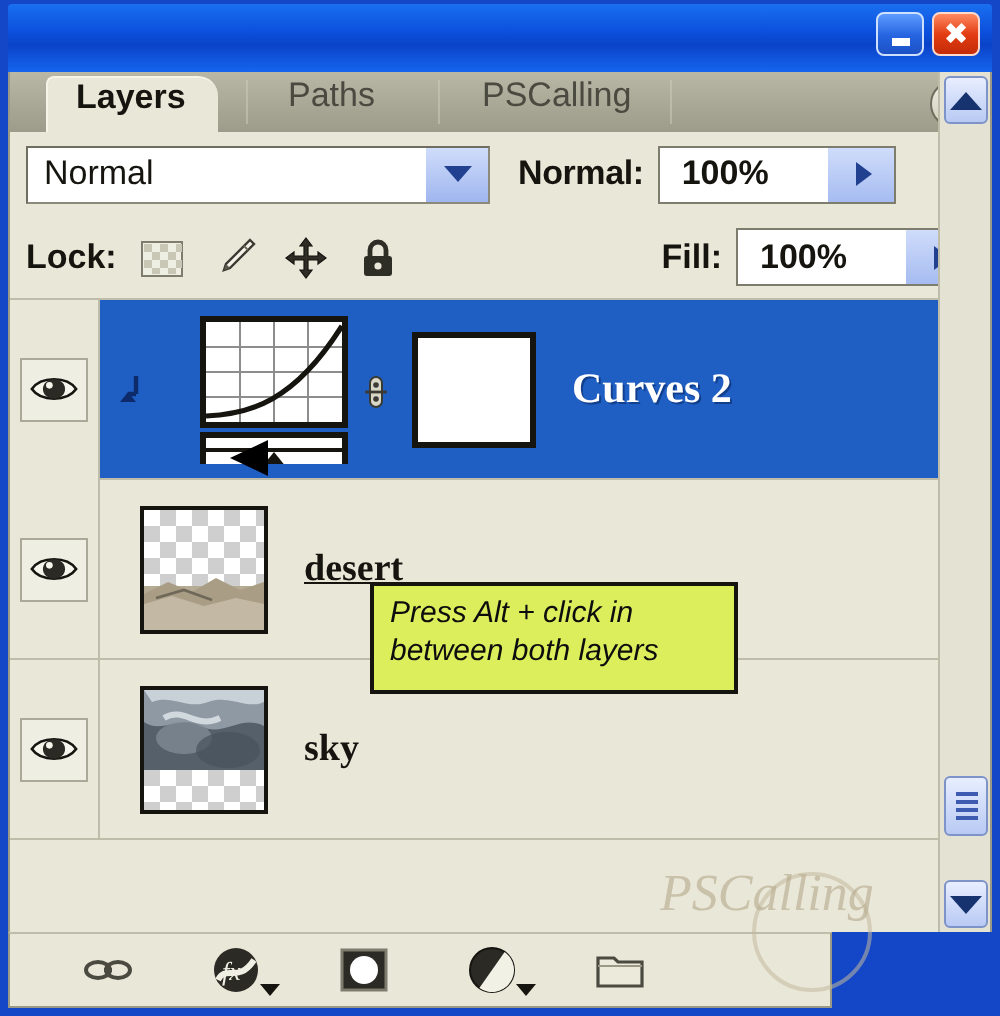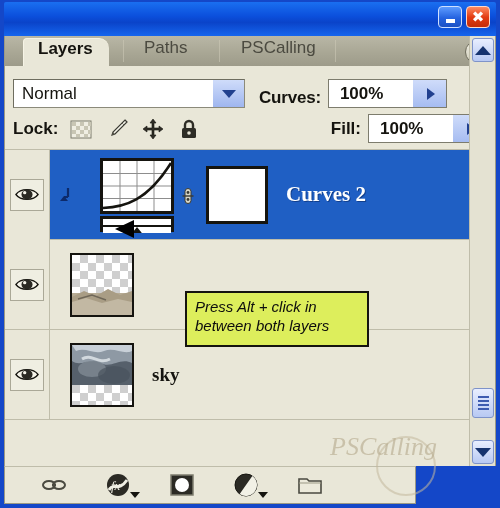--- a/index.html
+++ b/index.html
@@ -74,21 +74,21 @@
   }
   .menu-btn i{
     width:0;height:0;border-left:7px solid #15140f;
     border-top:5px solid transparent;border-bottom:5px solid transparent;
     margin-left:3px;
   }
 
   
   .blendrow{
     position:relative;height:42px;
-    display:flex;align-items:flex-end;padding:0 8px;
+    display:flex;align-items:center;padding:0 8px;
     box-sizing:border-box;
   }
   .combo{
     width:232px;height:29px;background:#ffffff;
     border:1px solid #8b8a7a;border-top-color:#6e6d5f;border-left-color:#6e6d5f;
     display:flex;align-items:center;justify-content:space-between;
     box-sizing:border-box;
   }
   .combo .val{padding-left:8px;font-size:17px;color:#15140f;}
   .combo .arrowbox{
@@ -315,21 +315,21 @@
       </div>
     </div>
 
     <div class="blendrow">
       <div class="combo">
         <span class="val">Normal</span>
         <span class="arrowbox">
           <span class="chev-down"></span>
         </span>
       </div>
-      <span class="opacity-label">Curves:</span>
+      <span class="opacity-label">Normal:</span>
       <div class="numbox">
         <span class="nval">100%</span>
         <span class="narrow">
           <span class="chev-right"></span>
         </span>
       </div>
     </div>
 
     <div class="lockrow">
       <span class="lock-label">Lock:</span>
@@ -454,20 +454,21 @@
         </div>
         <div class="thumb">
           <div class="checker"></div>
           <svg viewBox="0 0 60 60" width="100%" height="100%" style="position:absolute;inset:0">
             <rect x="0" y="38" width="60" height="22" fill="#b6ab94"></rect>
             <path d="M0 42 L12 36 L24 41 L36 34 L48 40 L60 36 L60 60 L0 60 Z" fill="#a99d85"></path>
             <path d="M0 47 L14 43 L30 48 L46 44 L60 47 L60 60 L0 60 Z" fill="#c2b8a3"></path>
             <path d="M6 44 L20 40 L34 45" stroke="#6f6758" stroke-width="1.4" fill="none"></path>
           </svg>
         </div>
+        <span class="layername name-underline">desert</span>
       </div>
 
       <div class="row">
         <div class="eyecell">
           <span class="eyebox">
             <svg viewBox="0 0 26 18" width="24" height="17">
               <path d="M1 9 C6 2,20 2,25 9 C20 16,6 16,1 9 Z" fill="#f7f6ec" stroke="#15140f" stroke-width="1.4"></path>
               <ellipse cx="13" cy="9" rx="6" ry="5.4" fill="#2b2a24"></ellipse>
               <circle cx="10.5" cy="7" r="1.8" fill="#f7f6ec"></circle>
             </svg>

